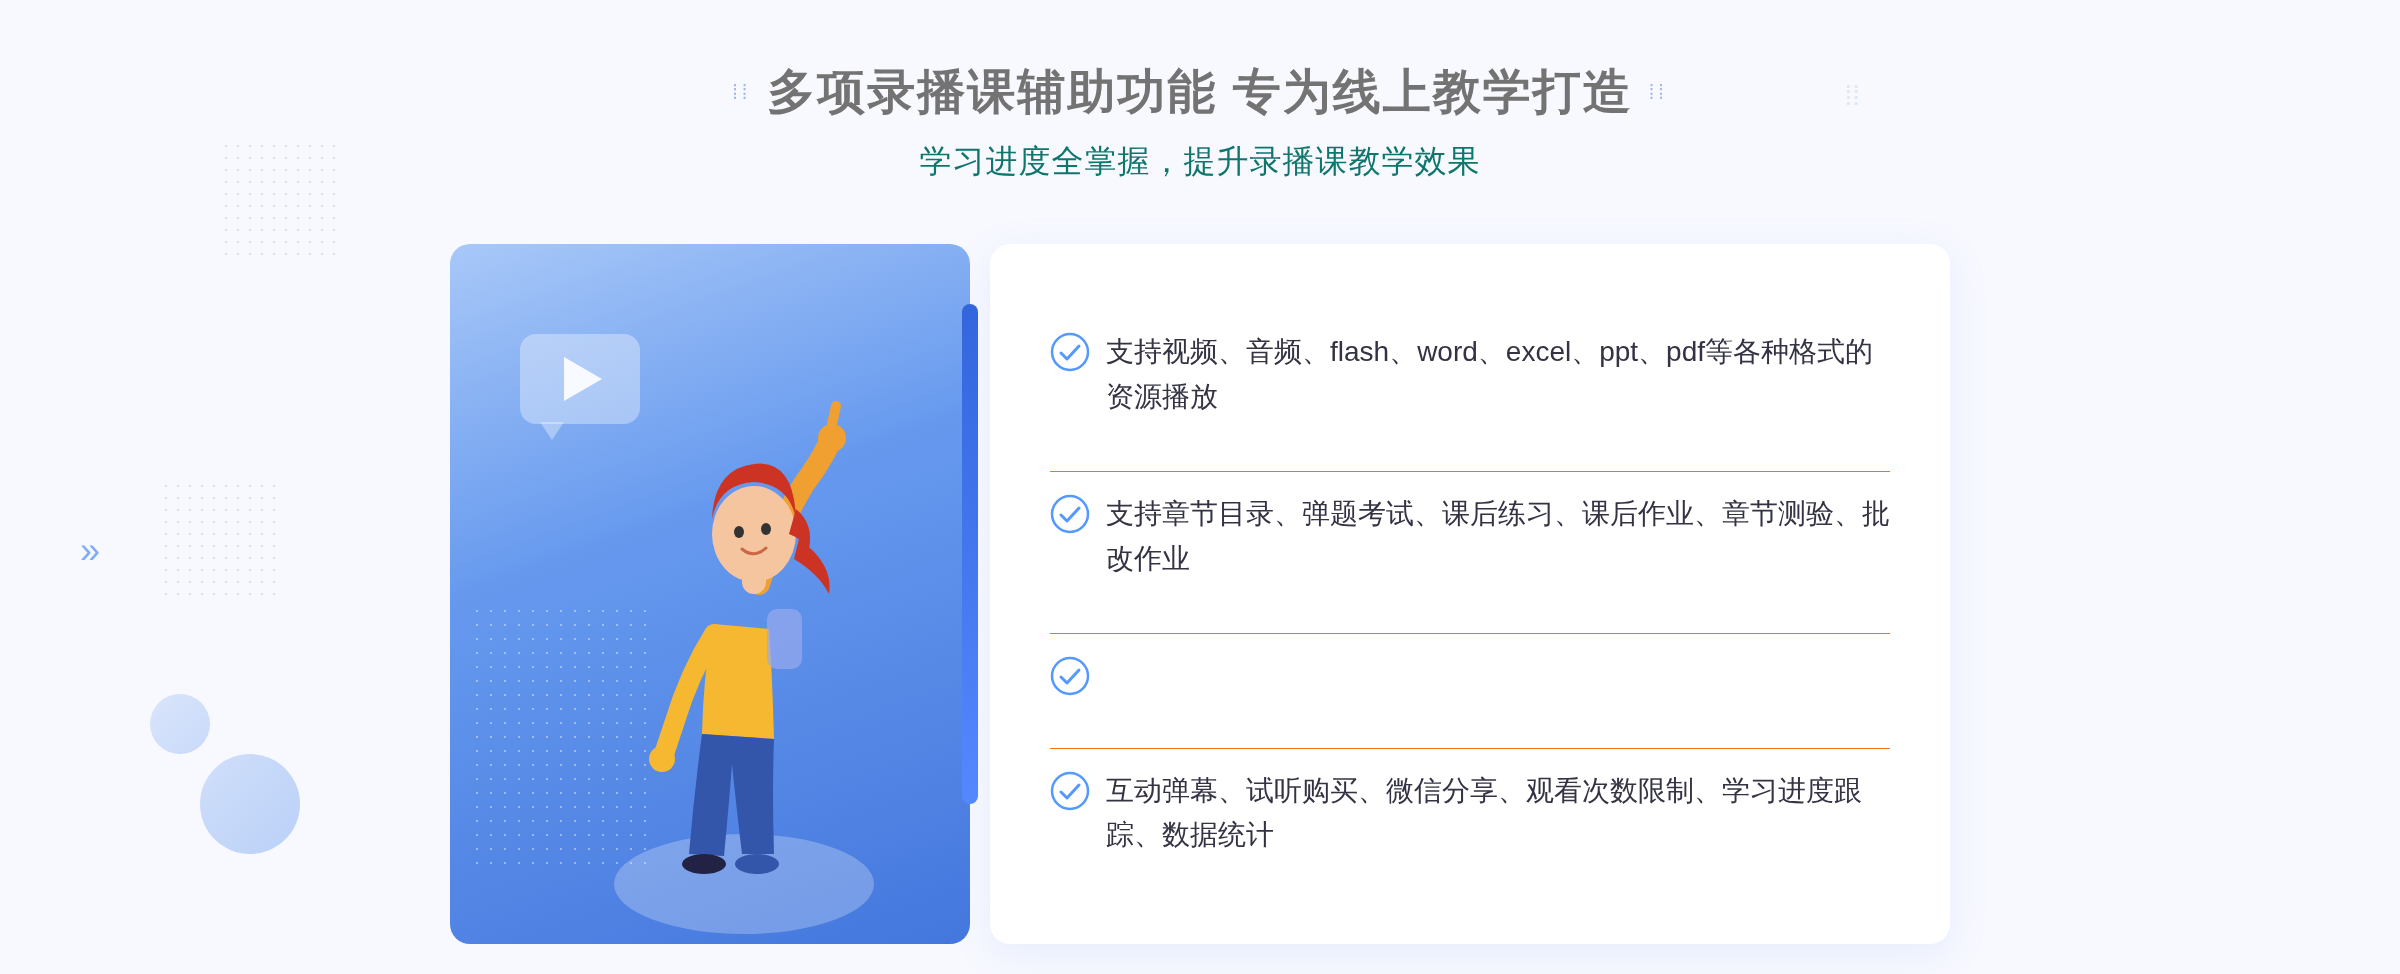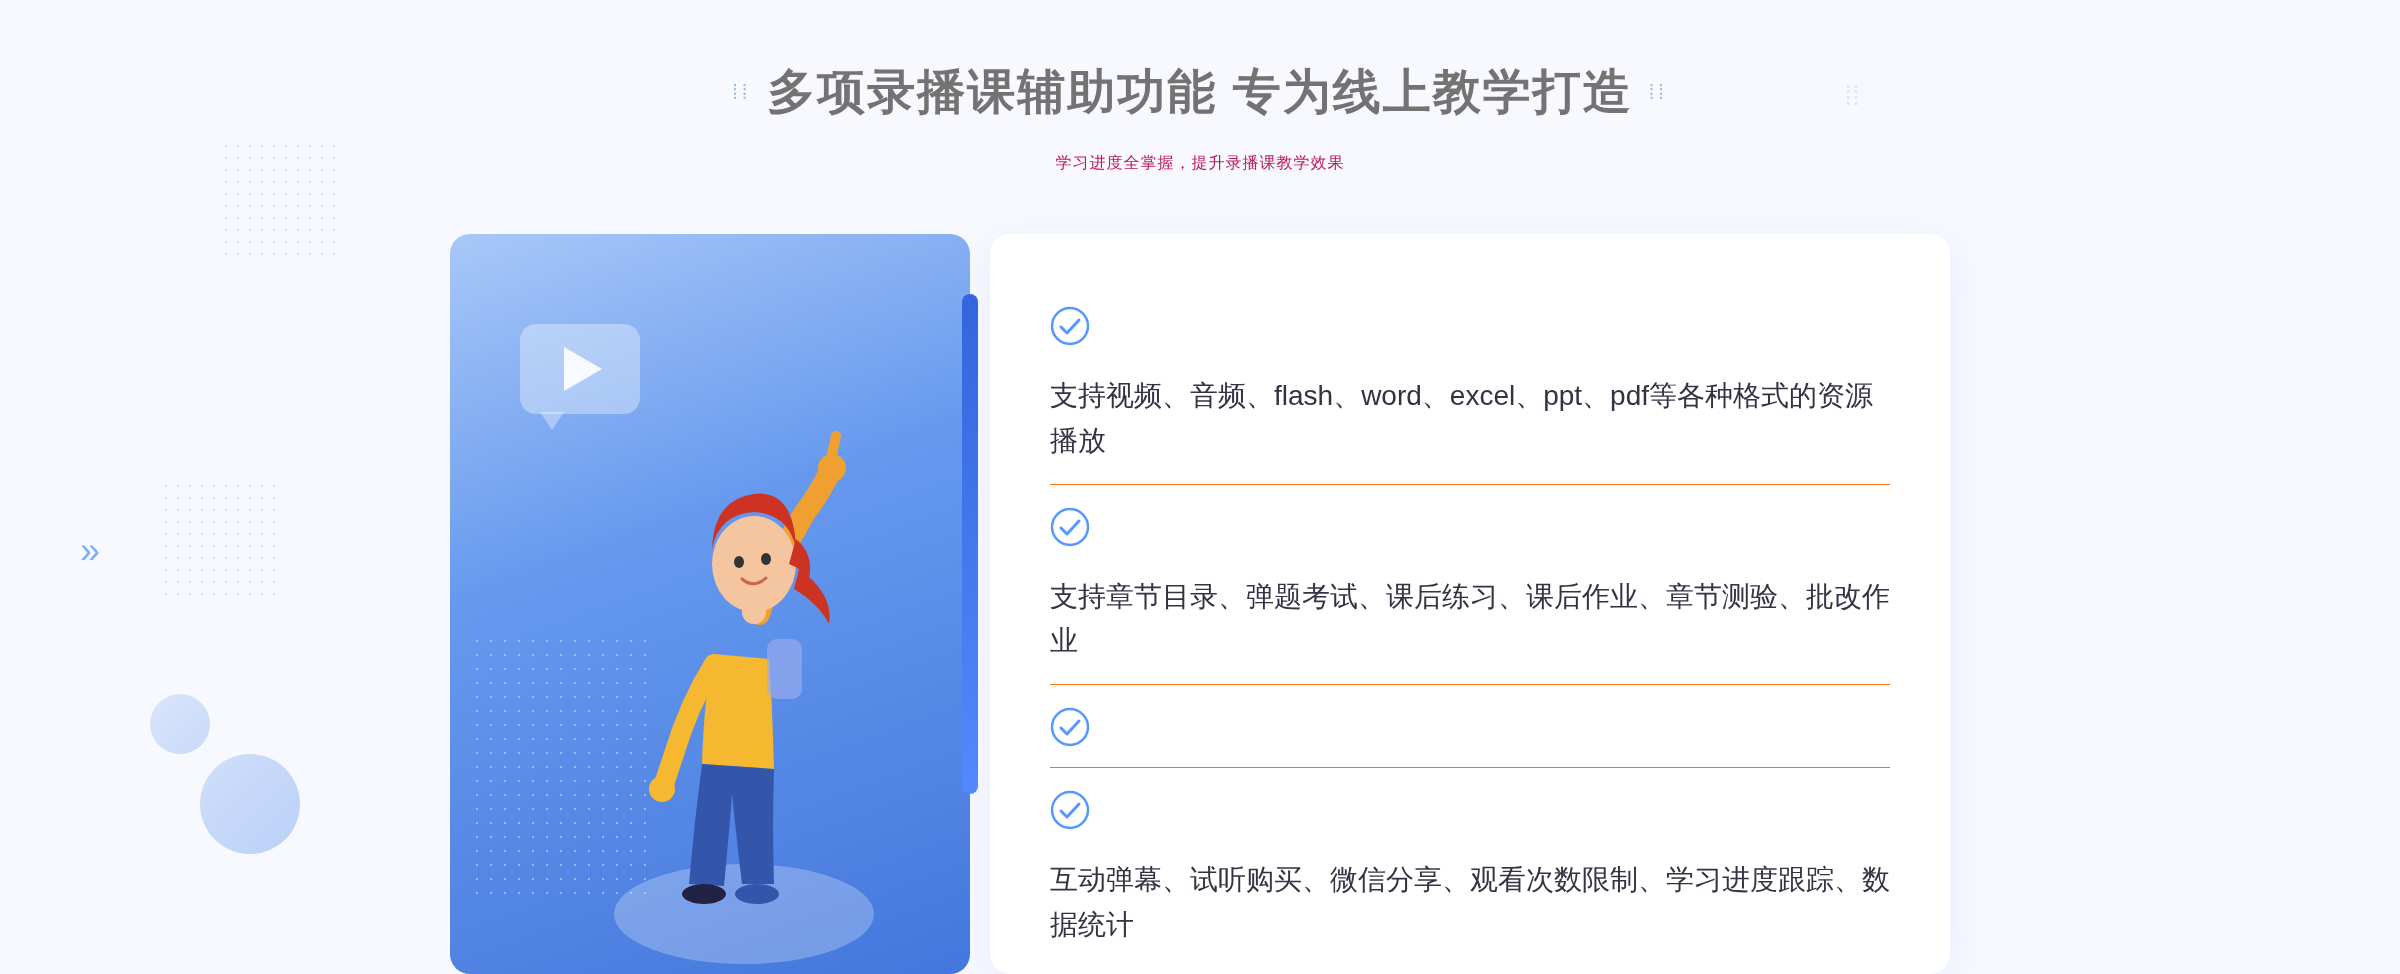--- a/index.html
+++ b/index.html
@@ -111,23 +111,23 @@
     }
 
     .main-title {
       font-size: 48px;
       font-weight: 600;
       color: #737373;
       letter-spacing: 2px;
     }
 
     .sub-title {
-      margin-top: 29px;
-      font-size: 16px;
-      color: #be185d;
+      margin-top: 16px;
+      font-size: 32px;
+      color: #0f766e;
       letter-spacing: 1px;
     }
 
     
     .content-area {
       display: flex;
       align-items: stretch;
       width: 1500px;
       min-height: 700px;
       position: relative;
@@ -222,23 +222,22 @@
       flex-direction: column;
       justify-content: space-around;
       box-shadow: 0 10px 40px rgba(100, 150, 230, 0.12);
       margin-left: 20px;
       border-radius: 20px;
     }
 
     .feature-item {
       display: flex;
       align-items: flex-start;
-      gap: 28px;
+      gap: 16px;
       padding: 20px 0;
-      flex-direction: column;
     }
 
     .feature-item + .feature-item {
       border-top: 1px solid #f97316;
     }
 
     .check-icon {
       flex-shrink: 0;
       width: 40px;
       height: 40px;

